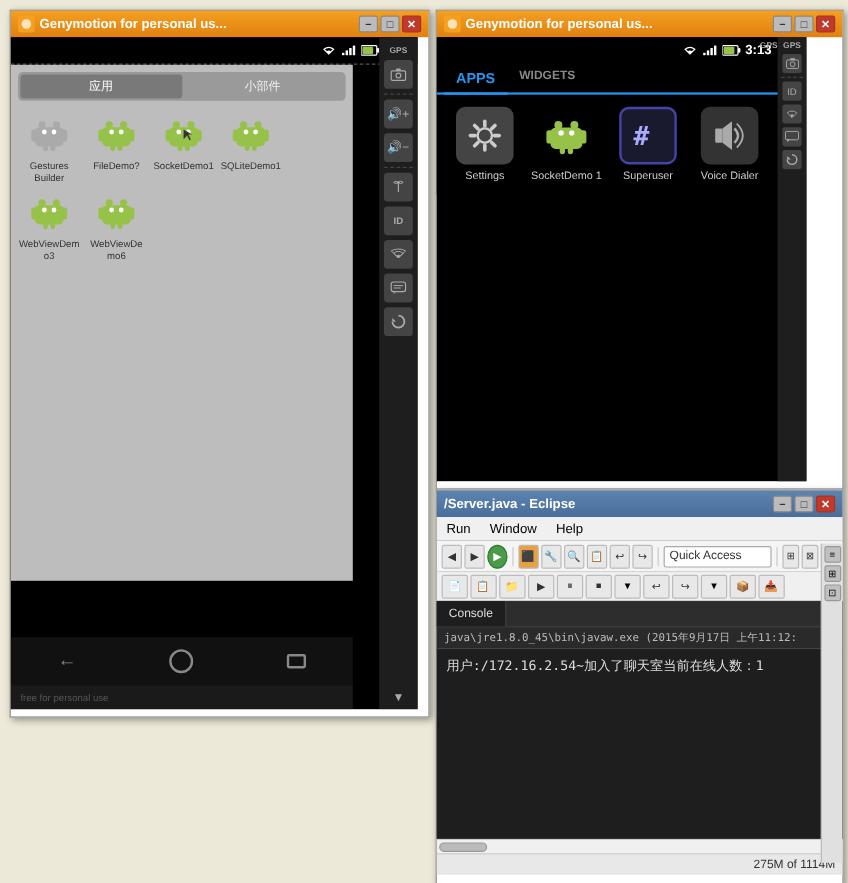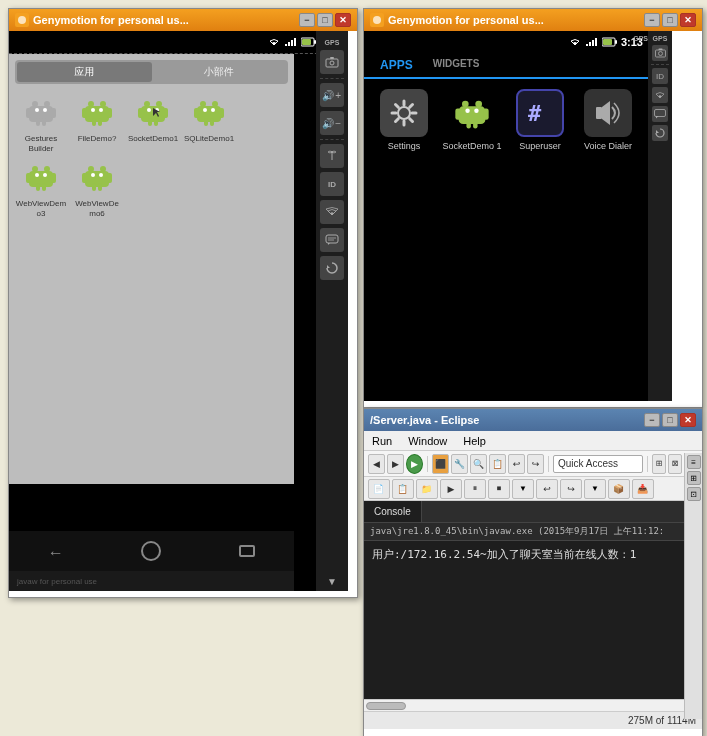--- a/index.html
+++ b/index.html
@@ -484,21 +484,21 @@
       <div style="margin-top:auto; color:#aaa; font-size:10px;">▼</div>
     </div>
 
     <div style="position:absolute; bottom:20px; left:0; width:285px; height:40px; background:#111; display:flex; align-items:center; justify-content:space-around;">
       <div style="color:#888; font-size:16px; cursor:pointer;">←</div>
       <div style="width:20px; height:20px; border:2px solid #888; border-radius:50%;"></div>
       <div style="width:16px; height:12px; border:2px solid #888; border-radius:2px;"></div>
     </div>
 
     <div style="position:absolute; bottom:0; left:0; width:285px; height:20px; background:#1a1a1a; display:flex; align-items:center; padding:0 8px;">
-      <span style="color:#555; font-size:8px;">javaw for personal use</span>
+      <span style="color:#555; font-size:8px;">free for personal use</span>
     </div>
   </div>
 </div>
 
 <div class="window" id="geny2">
   <div class="title-bar orange">
     <div class="win-icon">
       <svg width="10" height="10" viewBox="0 0 10 10">
           <circle cx="5" cy="5" r="4" fill="#fff" opacity="0.7"></circle>
         </svg>

